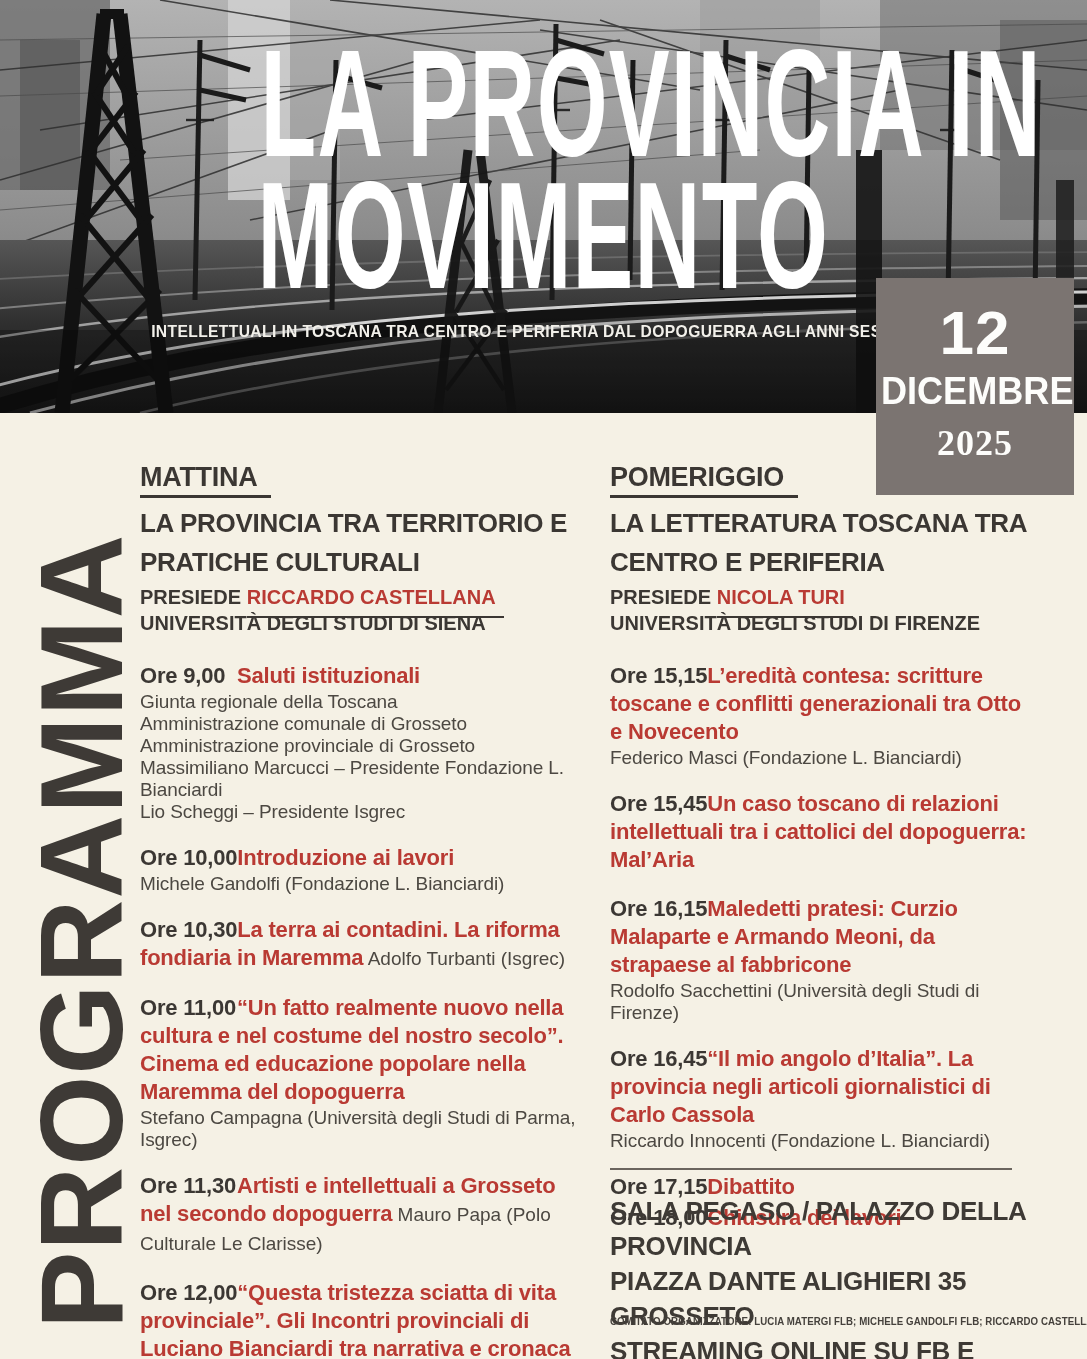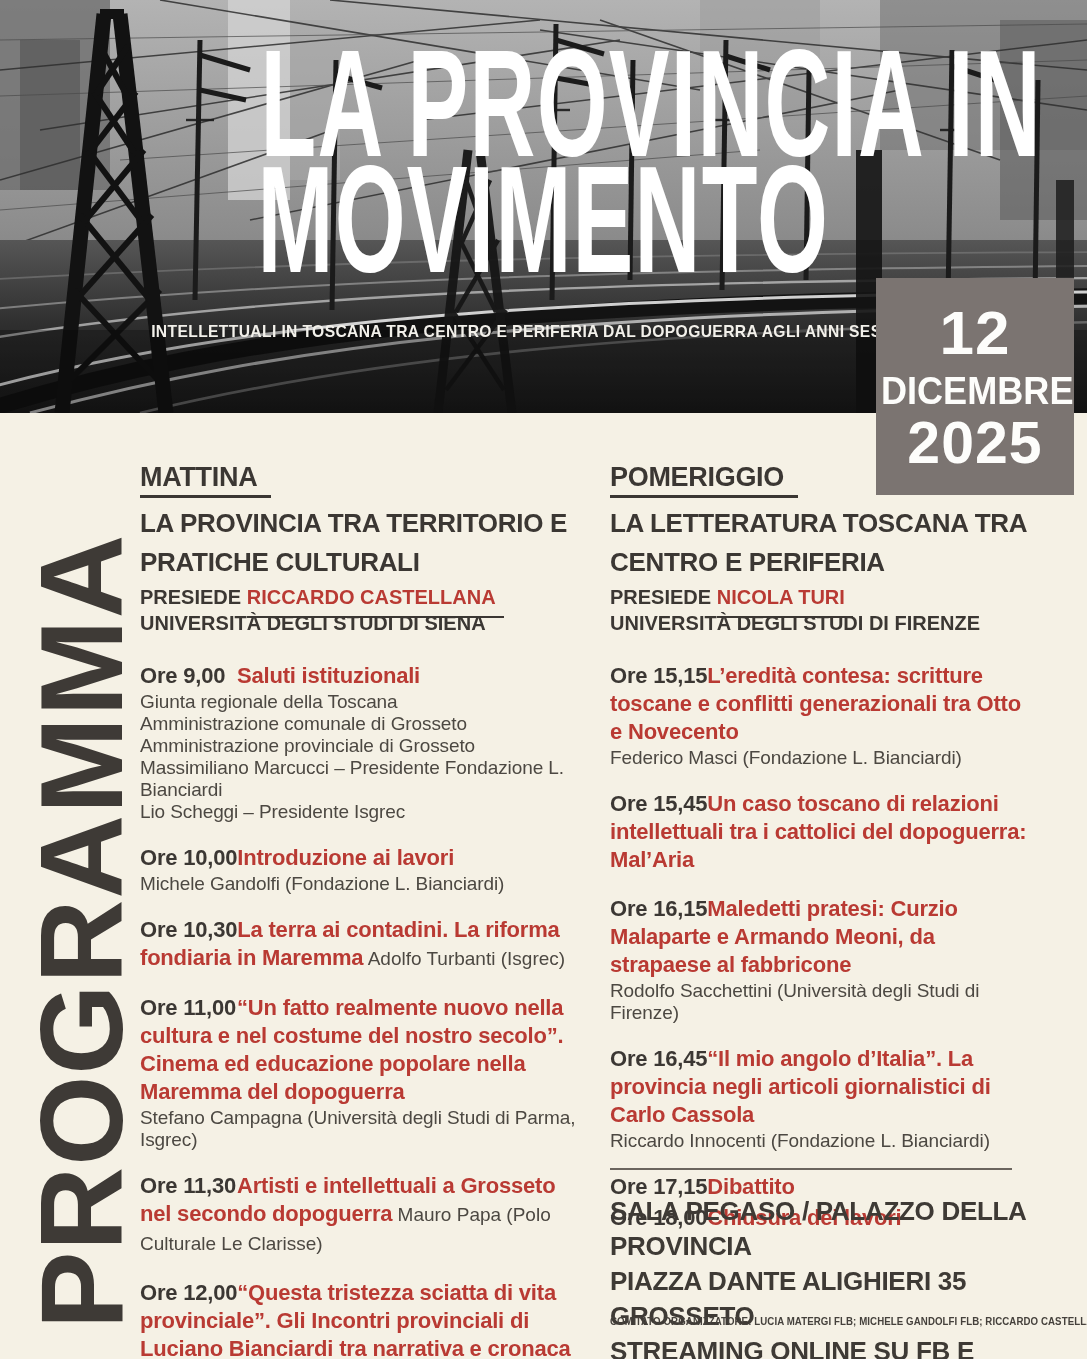--- a/index.html
+++ b/index.html
@@ -7,31 +7,31 @@
     position:relative;width:1087px;height:1359px;margin:0 auto;
     background:#f5f1e5;overflow:hidden;
     font-family:"Liberation Sans",sans-serif;color:#3b3733;
   }
   
   .hero{position:absolute;left:0;top:0;width:1087px;height:413px;z-index:2;overflow:hidden;background:#6e6e6e;}
   .hero svg{display:block;}
   .hero-title{position:absolute;left:0;width:100%;text-align:center;color:#fff;font-weight:700;white-space:nowrap;}
   .hero-title .tspan{display:inline-block;transform:scaleX(0.60);transform-origin:center;letter-spacing:2px;}
   .title1{top:28px;font-size:152px;line-height:150px;}
-  .title2{top:144px;font-size:152px;line-height:150px;}
+  .title2{top:160px;font-size:152px;line-height:150px;}
   .hero-subtitle{position:absolute;left:0;top:322px;width:100%;text-align:center;color:#f2f0ea;
     font-size:17px;font-weight:700;letter-spacing:.4px;}
   .hero-subtitle .tspan{display:inline-block;transform:scaleX(.92);transform-origin:center;}
   
   .date-shadow{position:absolute;left:891px;top:270px;width:181px;height:217px;background:#a9a29b;z-index:1;}
   .date-box{position:absolute;left:876px;top:278px;width:198px;height:217px;background:#7b7471;z-index:3;
     color:#fdfdfb;text-align:center;font-weight:700;}
   .date-day{font-size:62px;line-height:66px;margin-top:22px;letter-spacing:1px;}
   .date-month{font-size:38px;line-height:50px;letter-spacing:0;transform:scaleX(.95);transform-origin:center;}
-  .date-year{font-size:59px;line-height:54px;letter-spacing:1px;}
+  .date-year{font-size:36px;line-height:54px;letter-spacing:1px;font-family:Liberation Serif, serif;}
   
   .programma{
     position:absolute;left:-312px;top:892px;width:764px;height:110px;
     transform:rotate(-90deg);transform-origin:center;
     text-align:center;font-size:116px;font-weight:700;letter-spacing:1px;
     color:#3e3a36;white-space:nowrap;z-index:2;
   }
   
   .col{position:absolute;top:462px;}
   .col-left{left:140px;width:436px;}

